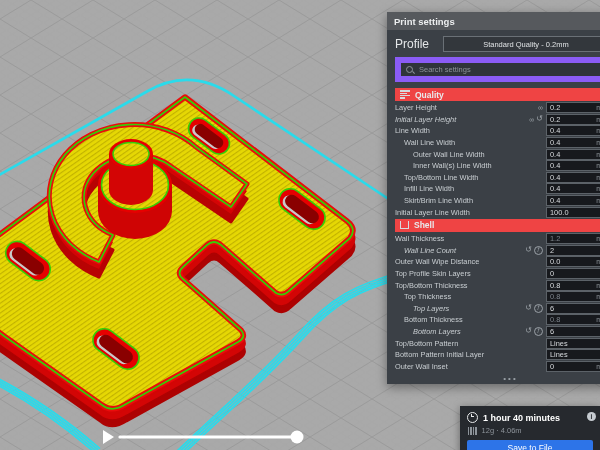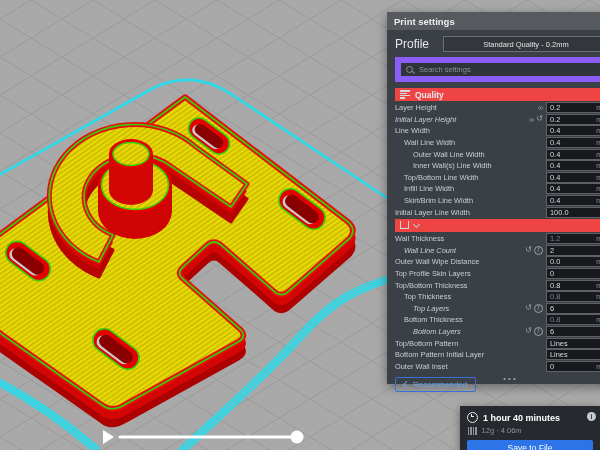--- a/index.html
+++ b/index.html
@@ -287,20 +287,21 @@
         <div class="srow">
           <span class="lbl" style="padding-left: 0px;">Initial Layer Line Width</span>
           <span class="ric"></span>
           <span class="vbox">
             <span class="val">100.0</span>
             <span class="unit">%</span>
           </span>
         </div>
         <div class="sec-header">
           <span class="s-icon"></span>
+          <span class="sec-label">Shell</span>
           <span class="chev"></span>
         </div>
         <div class="srow">
           <span class="lbl" style="padding-left: 0px;">Wall Thickness</span>
           <span class="ric"></span>
           <span class="vbox">
             <span class="val dim">1.2</span>
             <span class="unit">mm</span>
           </span>
         </div>
@@ -396,24 +397,20 @@
         <div class="srow">
           <span class="lbl" style="padding-left: 0px;">Outer Wall Inset</span>
           <span class="ric"></span>
           <span class="vbox">
             <span class="val">0</span>
             <span class="unit">mm</span>
           </span>
         </div>
       </div>
 
-    <div class="recommended-btn">
-      <span class="rec-chev"></span>
-      <span>Recommended</span>
-    </div>
 
     <div class="scrollbar">
         <div class="scroll-thumb"></div>
       </div>
     <div class="panel-dots">•••</div>
   </div>
 </div>
 
 
 <div class="out-panel">

